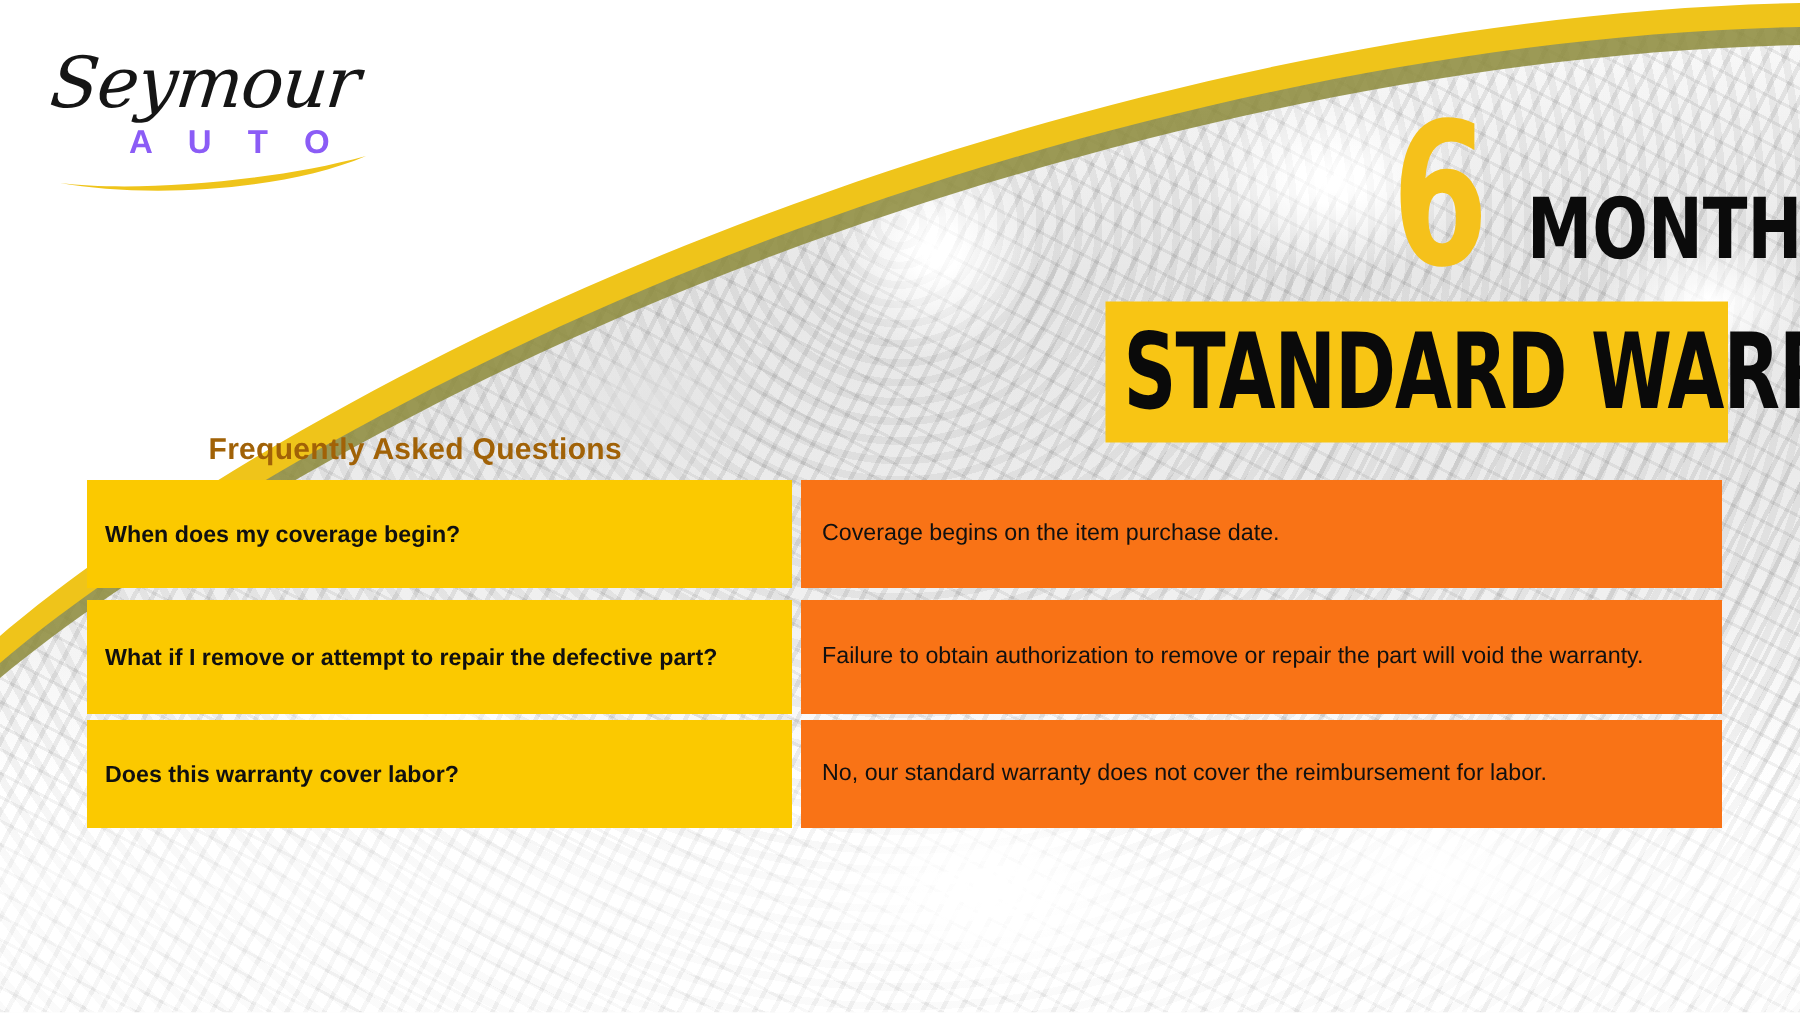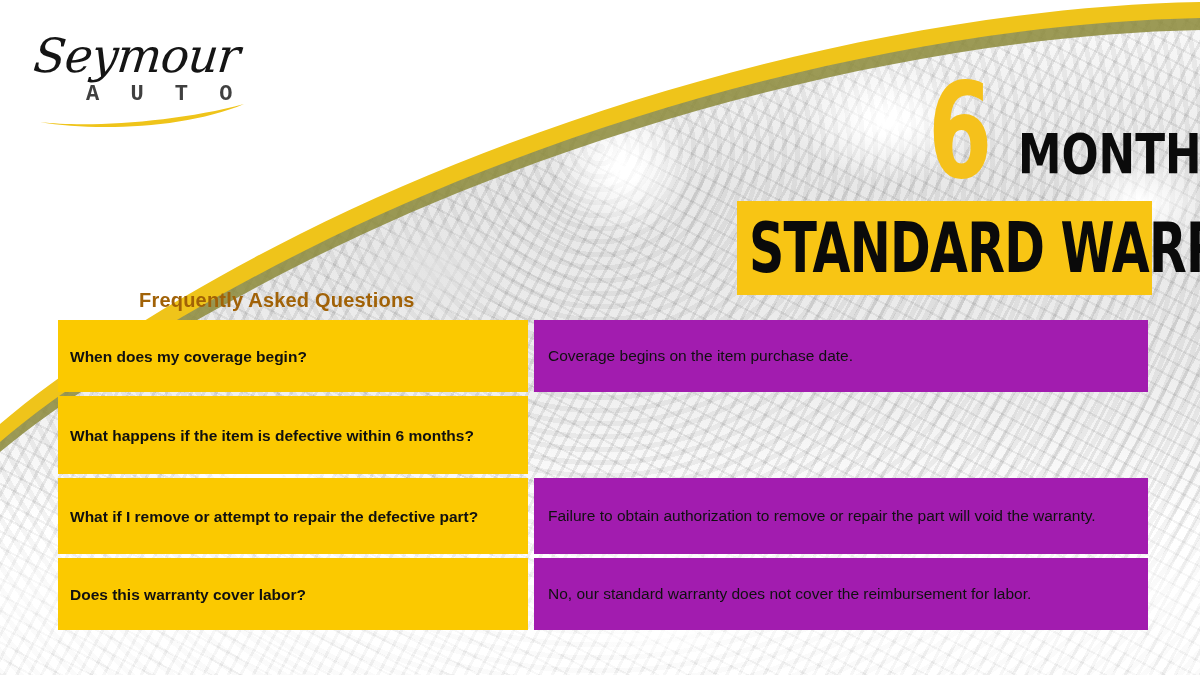--- a/index.html
+++ b/index.html
@@ -77,24 +77,24 @@
     font-weight: 400;
     color: #151515;
     letter-spacing: -1px;
     transform: skewX(-6deg);
     white-space: nowrap;
   }
   .logo-auto {
     position: absolute;
     left: 60px;
     top: 58px;
-    font-family: Liberation Mono, monospace;
+    font-family: Liberation Sans, sans-serif;
     font-size: 22px;
     font-weight: 700;
-    color: #404040;
+    color: #8b5cf6;
     letter-spacing: 9px;
     white-space: nowrap;
   }
   .logo-swish {
     position: absolute;
     left: 12px;
     top: 78px;
     width: 210px;
     height: 26px;
   }
@@ -197,21 +197,21 @@
     color: #101010;
   }
 
   .faq-gap {
     flex: 0 0 6px;
     background: transparent;
   }
 
   .faq-a {
     flex: 1 1 auto;
-    background: #a21caf;
+    background: #f97316;
     box-sizing: border-box;
     padding: 14px 14px 14px 14px;
     display: flex;
     align-items: center;
   }
   .faq-a-text {
     font-family: "Liberation Sans", sans-serif;
     font-size: 15.5px;
     line-height: 22px;
     font-weight: 400;
@@ -268,23 +268,20 @@
       <div class="faq-q">
         <span class="faq-q-text">When does my coverage begin?</span>
       </div>
       <div class="faq-gap"></div>
       <div class="faq-a">
         <span class="faq-a-text nojustify">Coverage begins on the item purchase date.</span>
       </div>
     </div>
 
     <div class="faq-row h2">
-      <div class="faq-q">
-        <span class="faq-q-text">What happens if the item is defective within 6 months?</span>
-      </div>
       <div class="faq-gap"></div>
     </div>
 
     <div class="faq-row h4">
       <div class="faq-q">
         <span class="faq-q-text">What if I remove or attempt to repair the defective part?</span>
       </div>
       <div class="faq-gap"></div>
       <div class="faq-a">
         <span class="faq-a-text">Failure to obtain authorization to remove or repair the part will void the warranty.</span>

